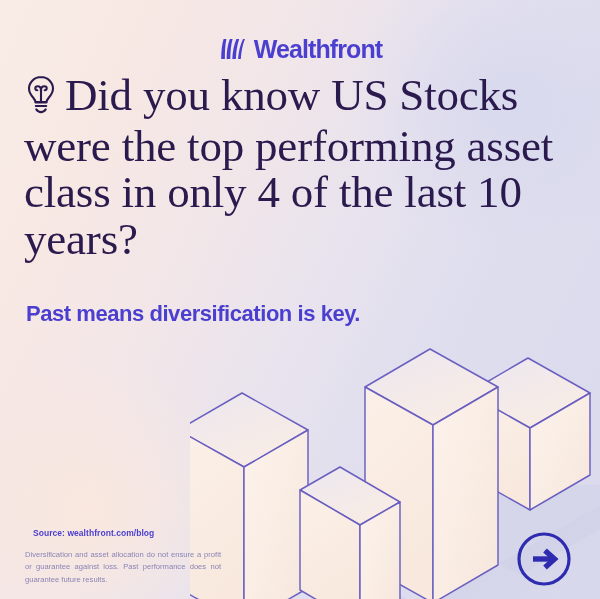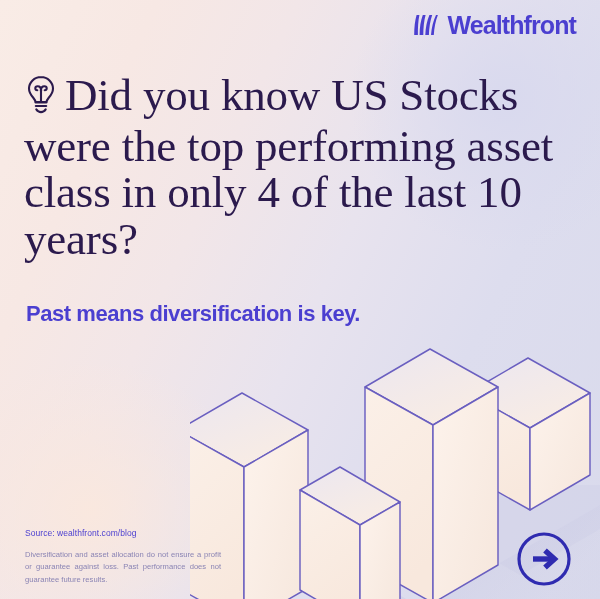--- a/index.html
+++ b/index.html
@@ -41,27 +41,27 @@
     top: -110px;
     width: 430px;
     height: 420px;
     background: radial-gradient(closest-side, rgba(215,216,238,0.85), rgba(215,216,238,0) 72%);
     pointer-events: none;
   }
 
   
   .header {
     position: absolute;
-    top: 8px;
+    top: 32px;
     left: 26px;
     right: 24px;
     height: 34px;
     display: flex;
     align-items: center;
-    justify-content: flex-end;
+    justify-content: center;
   }
   .brand {
     display: flex;
     align-items: center;
     gap: 9px;
   }
   .brand-mark { display: block; }
   .brand-name {
     font-size: 25px;
     font-weight: bold;
@@ -116,24 +116,24 @@
     left: 190px;
     top: 325px;
     width: 410px;
     height: 274px;
     pointer-events: none;
   }
 
   
   .footer-source {
     position: absolute;
-    left: 25px;
+    left: 33px;
     top: 528px;
     font-size: 8.5px;
-    font-weight: normal;
+    font-weight: bold;
     color: #4b3fd0;
     letter-spacing: 0.05px;
   }
   .footer-disclaimer {
     position: absolute;
     left: 25px;
     top: 549px;
     width: 196px;
     font-size: 7.6px;
     line-height: 1.62;

